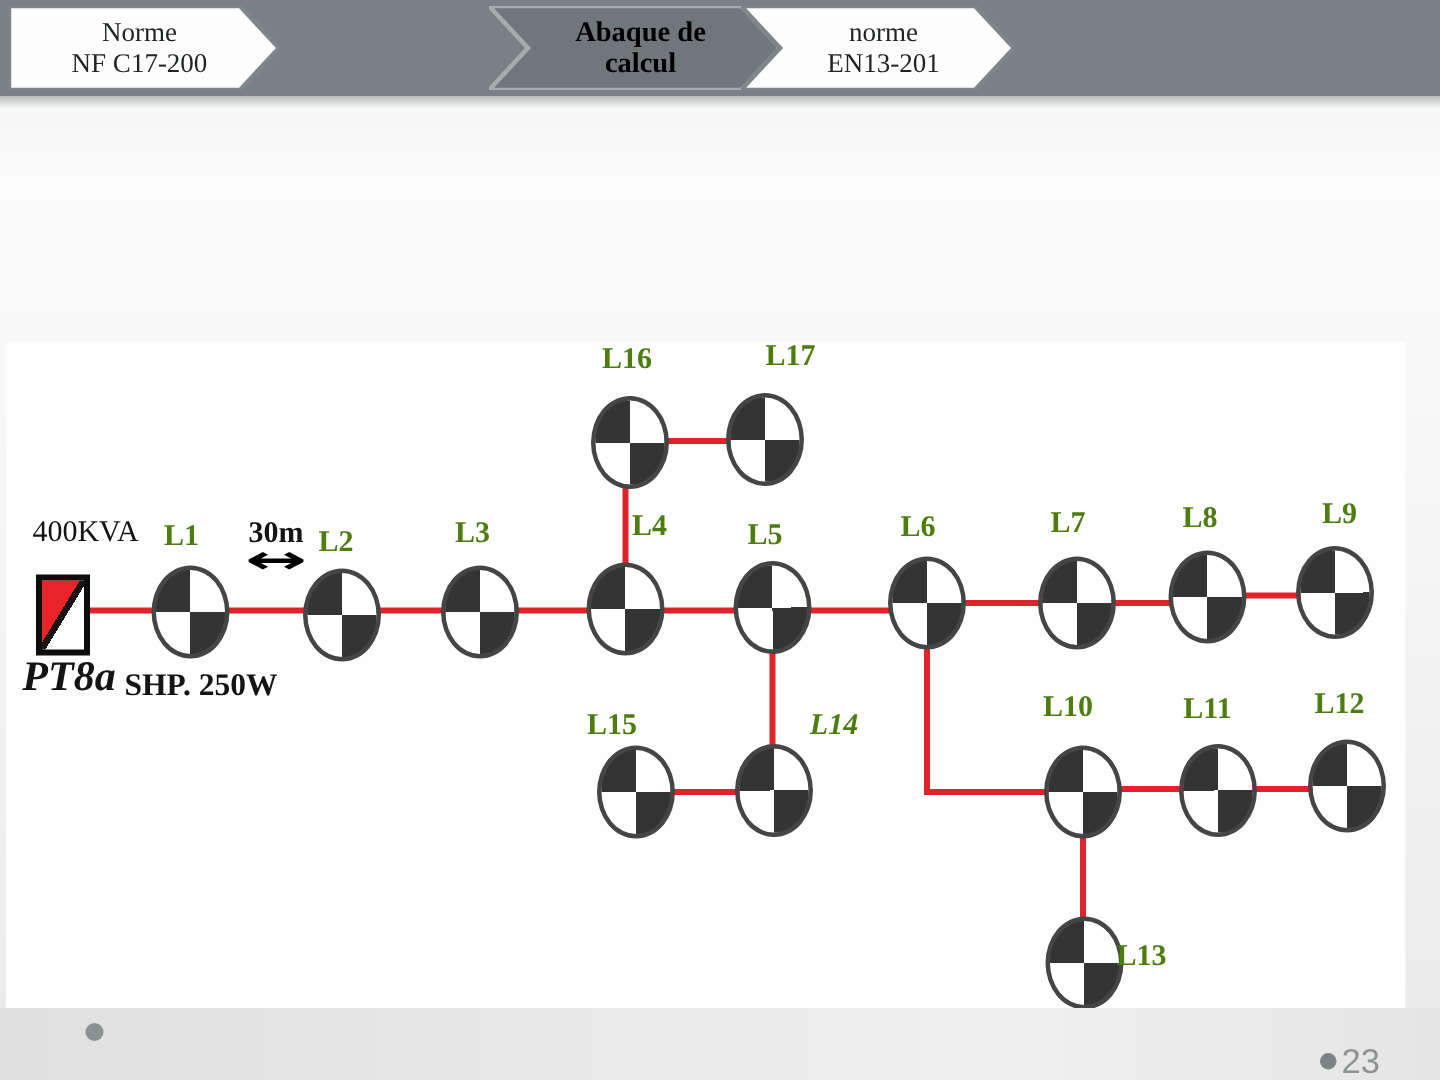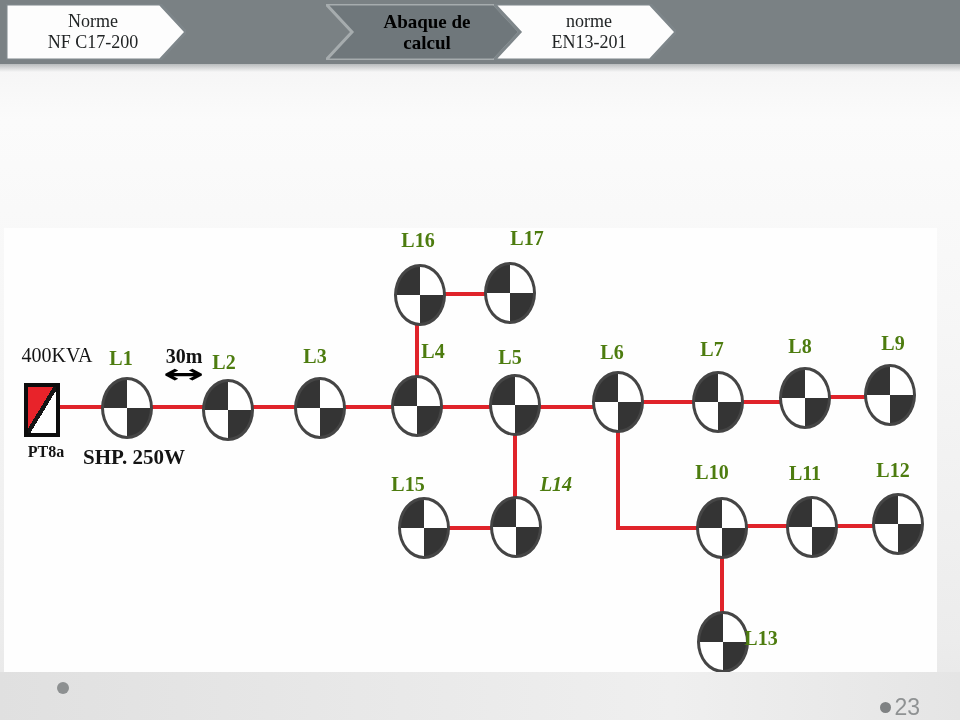--- a/index.html
+++ b/index.html
@@ -36,21 +36,21 @@
   .wire{position:absolute;background:#e0232a;}
   .lamp{position:absolute;width:52px;height:62px;border-radius:50%;border:3px solid #454545;
     background:conic-gradient(#ffffff 0 90deg,#343434 90deg 180deg,#ffffff 180deg 270deg,#343434 270deg 360deg);}
   .lamp-label{position:absolute;transform:translate(-50%,-50%);white-space:nowrap;
     font:700 20px "Liberation Serif",serif;color:#4d7c0f;}
   .xfmr{position:absolute;left:20px;top:155px;width:36px;height:54px;border:4px solid #0d0d0d;
     background:linear-gradient(to bottom right,#e8232a 0 45%,#151515 45% 54%,#ffffff 54%);}
   .lbl{position:absolute;transform:translate(-50%,-50%);white-space:nowrap;
     font-family:"Liberation Serif",serif;color:#141414;}
   .lbl-rating{left:53px;top:127px;font-size:20px;font-weight:400;}
-  .lbl-ptname{left:42px;top:224px;font-size:16px;font-weight:600;}
+  .lbl-ptname{left:42px;top:224px;font-size:28px;font-weight:600;font-style:italic;}
   .lbl-lampspec{left:130px;top:229px;font-size:21px;font-weight:700;}
   .lbl-distance{left:180px;top:128px;font-size:20px;font-weight:600;}
   .dist-arrow{position:absolute;left:180px;top:146px;transform:translate(-50%,-50%) scaleX(1.9);
     font:700 26px "DejaVu Sans",sans-serif;color:#000;}
 
   
   .footer{position:absolute;left:0;top:672px;width:960px;height:48px;
     background:linear-gradient(90deg,#e0e0e0,#efefef 70%,#e5e5e5);}
   .bullet{position:absolute;border-radius:50%;background:#8d9091;}
   .bullet-left{left:57px;top:10px;width:12px;height:12px;}

